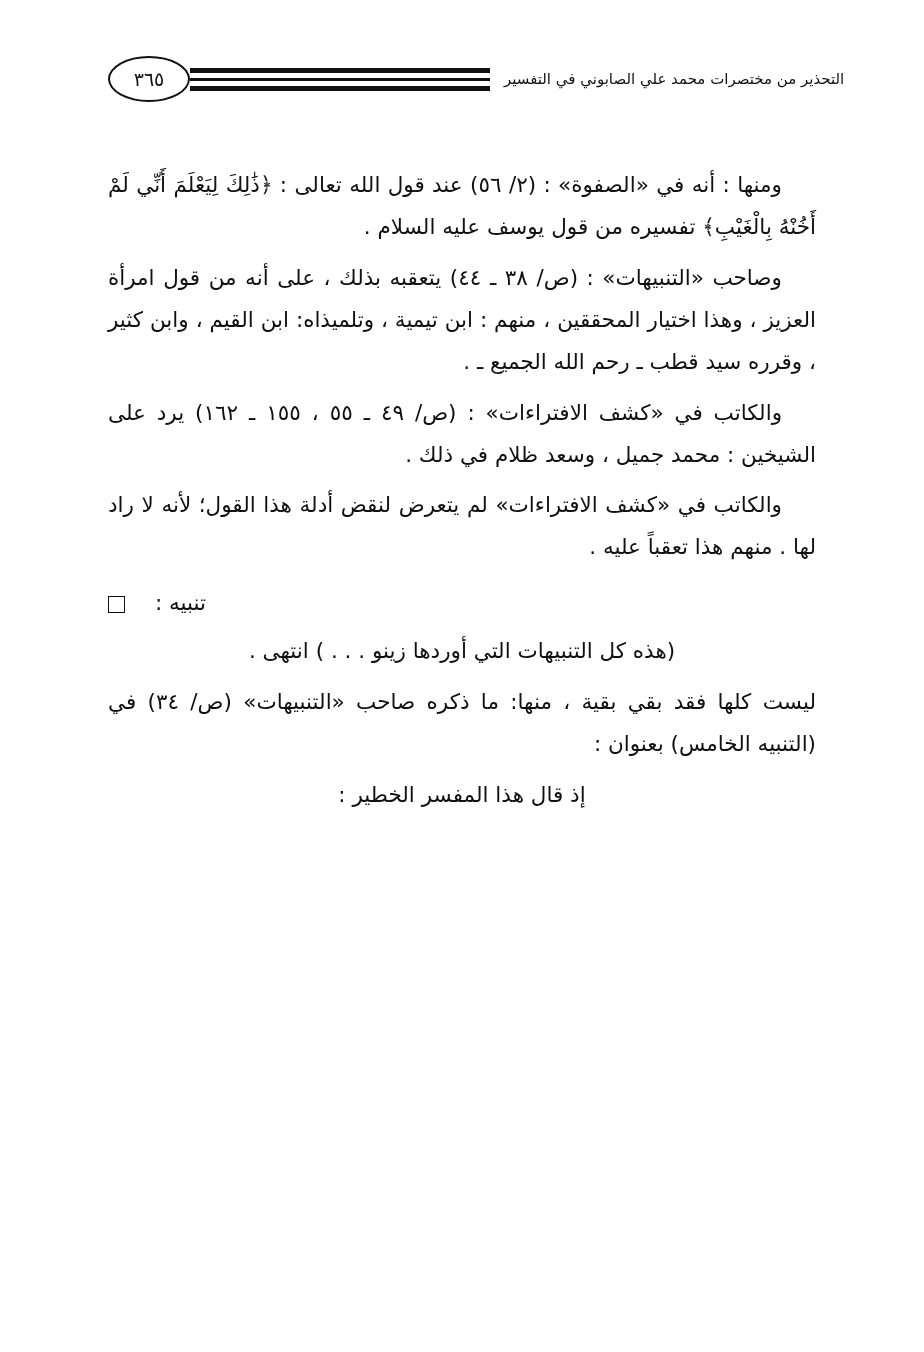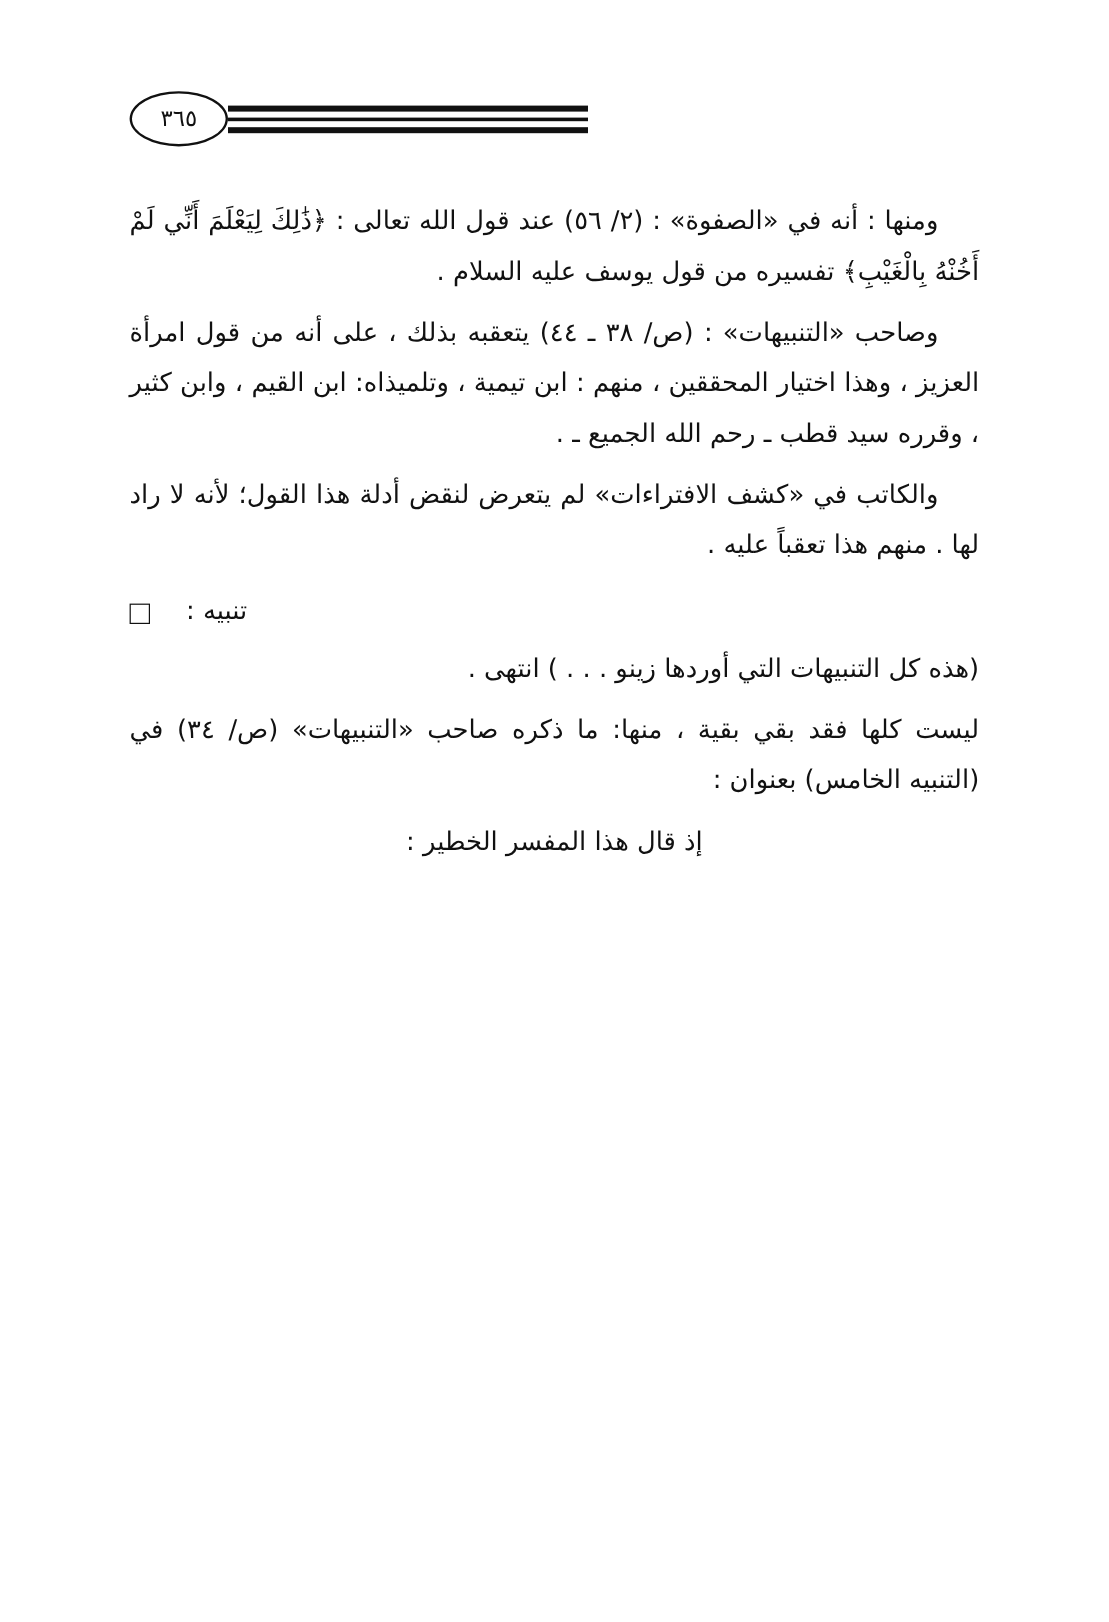--- a/index.html
+++ b/index.html
@@ -17,21 +17,21 @@
   }
   .page {
     position: absolute;
     inset: 0;
     padding: 0;
   }
 
   
   .header {
     position: absolute;
-    top: 76px;
+    top: 56px;
     left: 108px;
     right: 108px;
     height: 46px;
     display: flex;
     flex-direction: row-reverse;
     align-items: center;
     justify-content: flex-start;
   }
   .page-number-badge {
     flex: 0 0 auto;
@@ -84,21 +84,21 @@
     text-align: justify;
     text-justify: inter-word;
     margin-top: 28px;
   }
   p.para {
     margin: 0 0 9px 0;
     text-indent: 34px;
     text-align: justify;
   }
   p.para.noindent { text-indent: 0; }
-  p.para.center { text-indent: 0; }
+  p.para.center { text-align: center; text-indent: 0; }
   p.para.left { text-align: center; text-indent: 0; }
 
   .notice-row {
     display: flex;
     flex-direction: row-reverse;
     align-items: center;
     gap: 30px;
     margin: 14px 0 6px 0;
   }
   .notice-box {
@@ -116,26 +116,28 @@
 
 <div class="page">
 
   <div class="header">
     <div class="page-number-badge">٣٦٥</div>
     <div class="header-rules">
       <div class="rule"></div>
       <div class="rule thin"></div>
       <div class="rule"></div>
     </div>
+    <div class="header-title">التحذير من مختصرات محمد علي الصابوني في التفسير</div>
   </div>
 
   <div class="content">
 
     <p class="para">ومنها : أنه في «الصفوة» : (٢/ ٥٦) عند قول الله تعالى : ﴿ذَٰلِكَ لِيَعْلَمَ أَنِّي لَمْ أَخُنْهُ بِالْغَيْبِ﴾ تفسيره من قول يوسف عليه السلام .</p>
     <p class="para">وصاحب «التنبيهات» : (ص/ ٣٨ ـ ٤٤) يتعقبه بذلك ، على أنه من قول امرأة العزيز ، وهذا اختيار المحققين ، منهم : ابن تيمية ، وتلميذاه: ابن القيم ، وابن كثير ، وقرره سيد قطب ـ رحم الله الجميع ـ .</p>
+    <p class="para">والكاتب في «كشف الافتراءات» : (ص/ ٤٩ ـ ٥٥ ، ١٥٥ ـ ١٦٢) يرد على الشيخين : محمد جميل ، وسعد ظلام في ذلك .</p>
     <p class="para">والكاتب في «كشف الافتراءات» لم يتعرض لنقض أدلة هذا القول؛ لأنه لا راد لها . منهم هذا تعقباً عليه .</p>
 
     <div class="notice-row">
       <span class="notice-box"></span>
       <span class="notice-label">تنبيه :</span>
     </div>
 
     <p class="para center">(هذه كل التنبيهات التي أوردها زينو . . . ) انتهى .</p>
     <p class="para noindent">ليست كلها فقد بقي بقية ، منها: ما ذكره صاحب «التنبيهات» (ص/ ٣٤) في (التنبيه الخامس) بعنوان :</p>
     <p class="para left">إذ قال هذا المفسر الخطير :</p>

